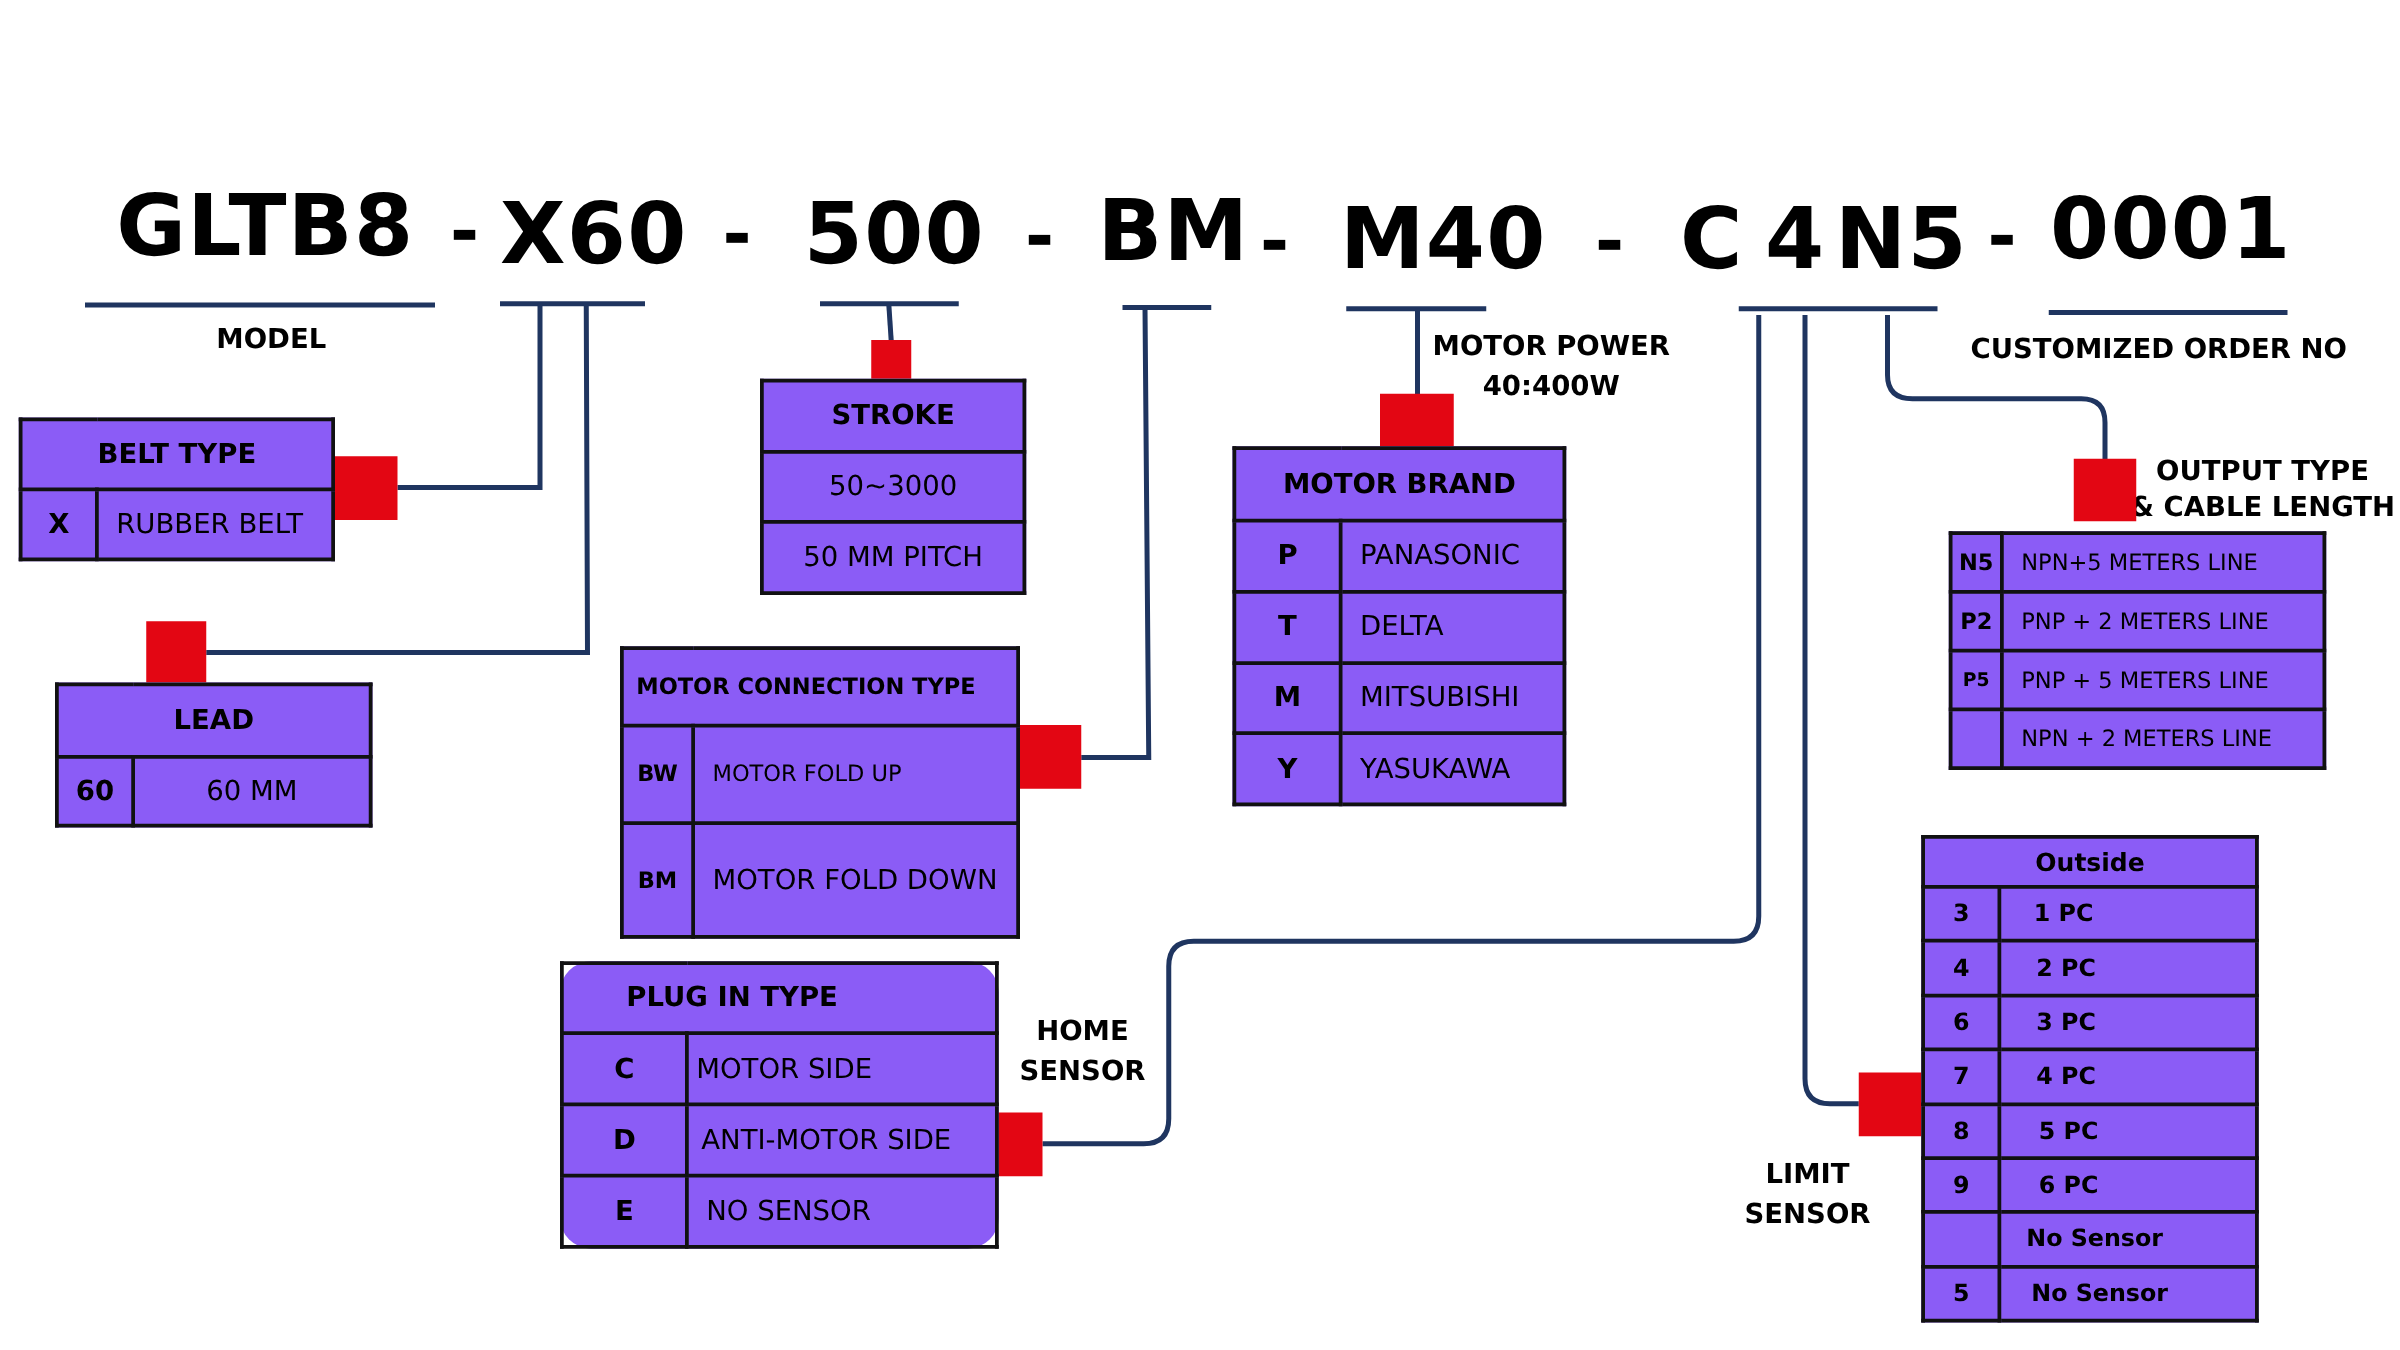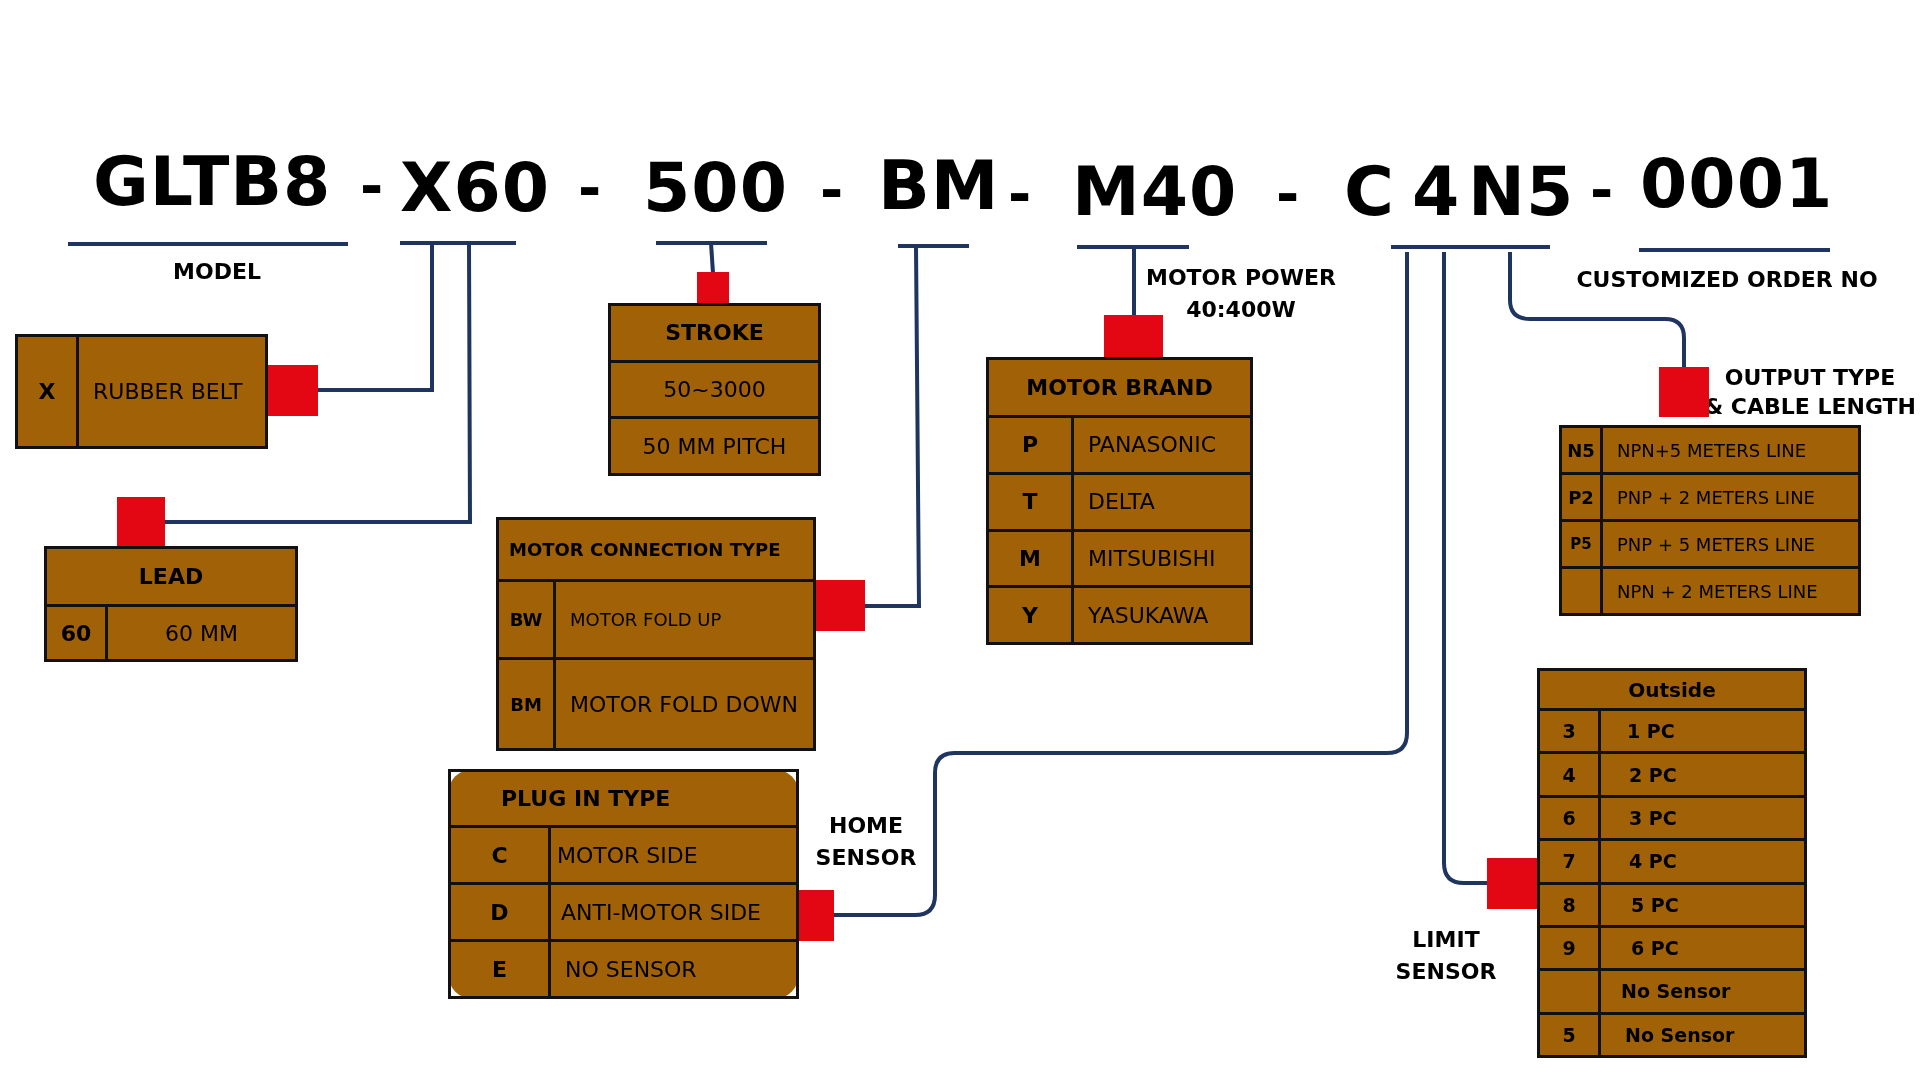--- a/index.html
+++ b/index.html
@@ -2,21 +2,21 @@
 <html><head>
 <meta charset="utf-8">
 <style>
   html, body { margin:0; padding:0; background:#ffffff; }
   body { width:1920px; height:1080px; position:relative; overflow:hidden; font-family:"DejaVu Sans", "Liberation Sans", sans-serif; color:#000; }
   .code { position:absolute; font-family:"DejaVu Sans", sans-serif; font-weight:bold; font-size:68px; line-height:1; letter-spacing:1px; white-space:nowrap; }
   .dash { position:absolute; font-family:"DejaVu Sans", sans-serif; font-weight:bold; font-size:56px; line-height:1; }
   .label { position:absolute; font-weight:bold; font-size:22px; text-align:center; line-height:1.45; white-space:nowrap; transform:translateX(-50%); }
   .red { position:absolute; background:#e30613; }
   svg.lines { position:absolute; left:0; top:0; width:1920px; height:1080px; pointer-events:none; }
-  table.t { position:absolute; border-collapse:collapse; background:#a16207; }
+  table.t { position:absolute; border-collapse:collapse; background:#8b5cf6; }
   table.t td { border:3px solid #111; padding:0; font-size:22px; white-space:nowrap; }
   td.hdr { font-weight:bold; text-align:center; }
   td.k { font-weight:bold; text-align:center; }
   td.v { padding-left:14px !important; }
 </style>
 </head>
 <body>
 
 <svg class="lines" viewBox="0 0 1920 1080">
   <g stroke="#1f3560" stroke-width="4" fill="none">
@@ -86,20 +86,23 @@
 <div class="red" style="left:117px; top:497px; width:48px; height:49px;"></div>
 <div class="red" style="left:697px; top:272px; width:32px; height:31px;"></div>
 <div class="red" style="left:815px; top:580px; width:50px; height:51px;"></div>
 <div class="red" style="left:1104px; top:315px; width:59px; height:42px;"></div>
 <div class="red" style="left:1659px; top:367px; width:50px; height:50px;"></div>
 <div class="red" style="left:784px; top:890px; width:50px; height:51px;"></div>
 <div class="red" style="left:1487px; top:858px; width:50px; height:51px;"></div>
 
 <table class="t" style="left:15px; top:334px; width:253px; height:115px;">
   <tbody>
+      <tr style="height:56px;">
+        <td class="hdr" colspan="2">BELT TYPE</td>
+      </tr>
   <tr>
     <td class="k" style="width:58px;">X</td>
     <td class="v">RUBBER BELT</td>
   </tr>
 </tbody>
   </table>
 
 <table class="t" style="left:44px; top:546px; width:254px; height:116px;">
   <tbody>
       <tr style="height:58px;">

